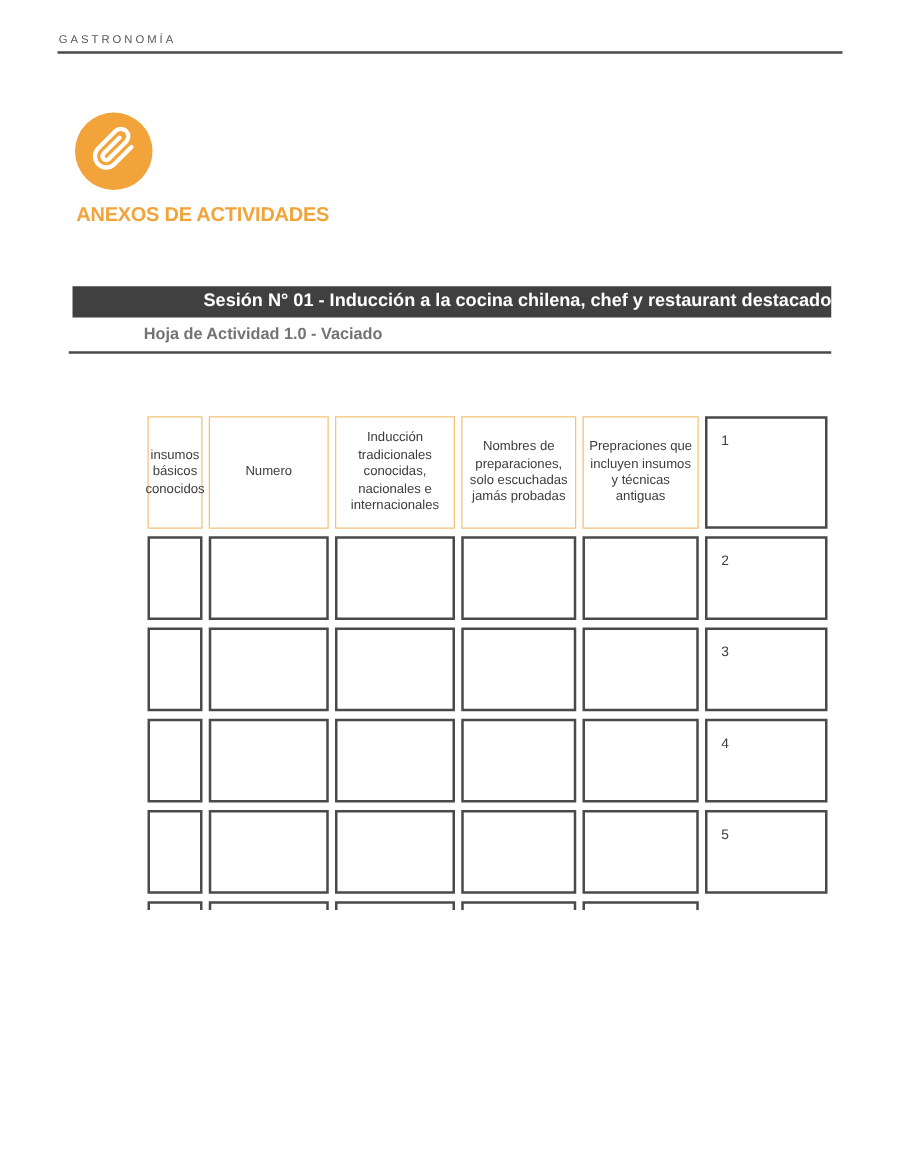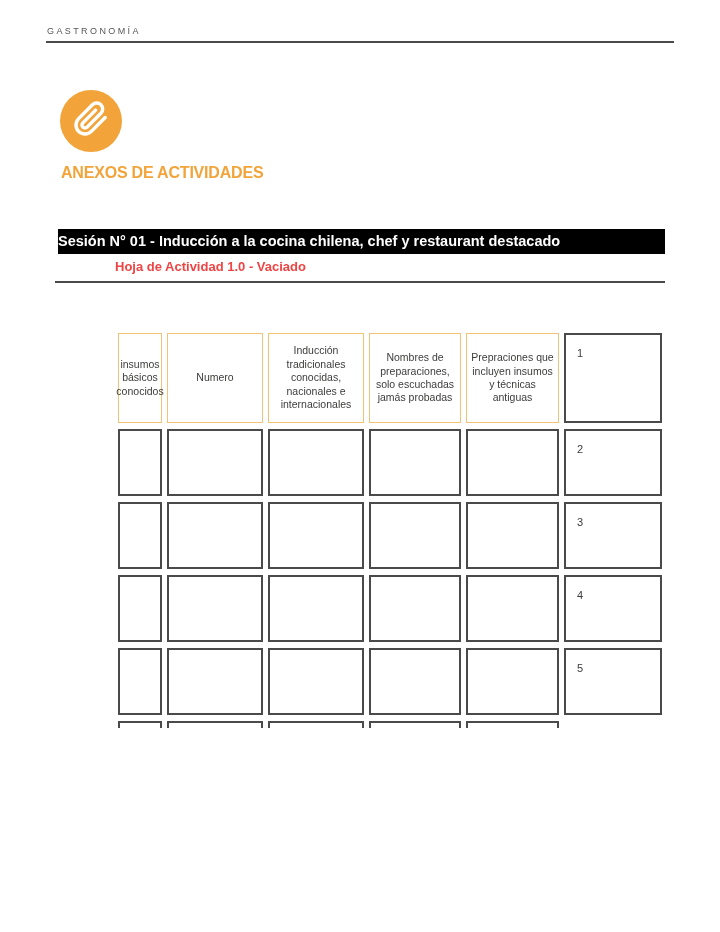--- a/index.html
+++ b/index.html
@@ -61,34 +61,34 @@
     font-size: 18px;
     font-weight: 700;
     color: #161615;
   }
 
   
   .session-banner {
     position: absolute;
     left: 58px; top: 229px;
     width: 607px; height: 25px;
-    background: #000000;
+    background: #404040;
     color: #ffffff;
     font-size: 14.5px;
     font-weight: 700;
     line-height: 25px;
-    text-align: left;
+    text-align: right;
     white-space: nowrap;
   }
   .activity-line {
     position: absolute;
     left: 115px; top: 259px;
     font-size: 13px;
     font-weight: 600;
-    color: #ef4444;
+    color: #737373;
   }
 
   
   .activity-table {
     position: absolute;
     left: 118px; top: 333px;
     width: 544px;
     display: grid;
     grid-template-columns: 44px 96px 96px 92px 93px 98px;
     grid-template-rows: 90px 67px 67px 67px 67px 67px;

